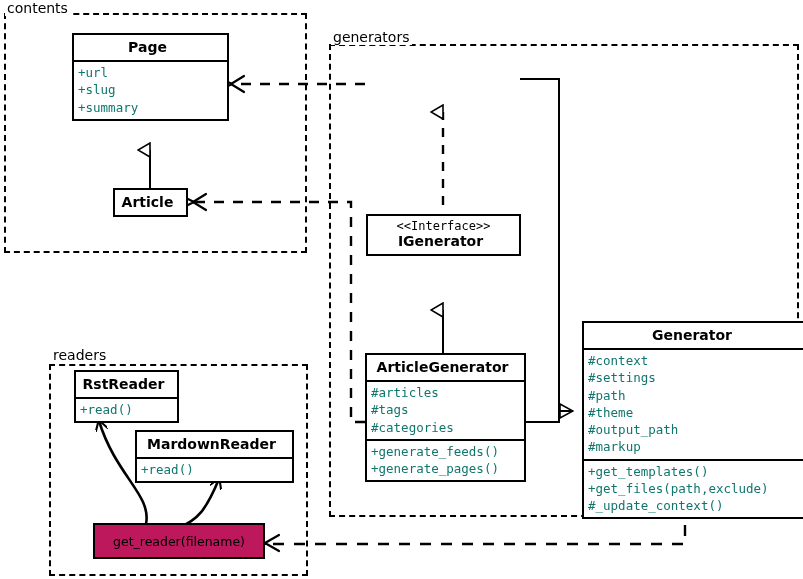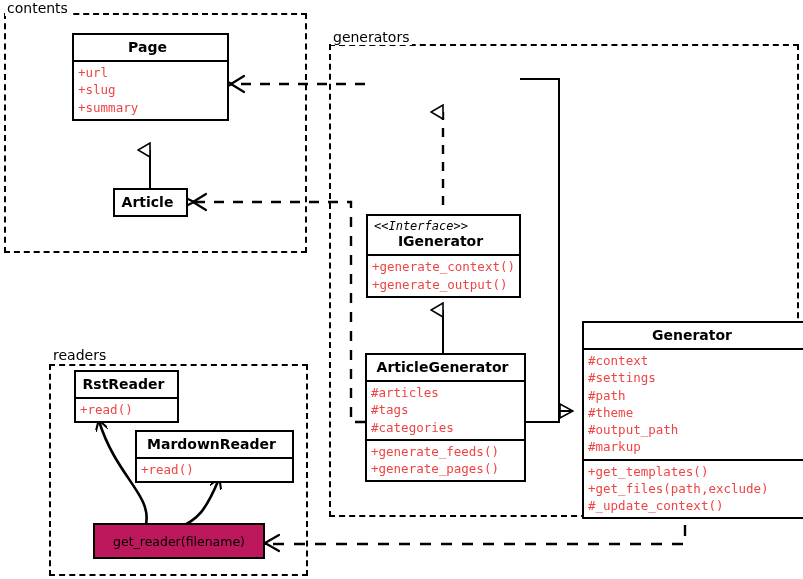--- a/index.html
+++ b/index.html
@@ -32,34 +32,34 @@
     text-align: center;
     padding: 4px 6px 5px 0;
     color: #000000;
     line-height: 1.15;
     white-space: nowrap;
   }
   .uml-stereotype {
     font-family: "DejaVu Sans Mono", monospace;
     font-weight: normal;
     font-size: 12px;
+    text-align: center;
     padding: 4px 6px 0px 6px;
     color: #000000;
     line-height: 1.1;
     white-space: nowrap;
-    font-style: italic;
   }
   .uml-compartment {
     border-top: 2px solid #000000;
     padding: 2px 4px 3px 4px;
   }
   .uml-member {
     font-family: "DejaVu Sans Mono", monospace;
     font-size: 12.5px;
-    color: #ef4444;
+    color: #0f766e;
     line-height: 1.38;
     white-space: nowrap;
   }
   .plain-box {
     position: absolute;
     box-sizing: border-box;
     border: 2px solid #000000;
     background: #be185d;
     z-index: 5;
     display: flex;
@@ -191,24 +191,20 @@
   </div>
 
   <div class="uml-class" style="left:113px; top:188px; width:75px;">
     <div class="uml-name">Article</div>
   </div>
 
 
   <div class="uml-class" style="left:366px; top:214px; width:155px;">
     <div class="uml-stereotype">&lt;&lt;Interface&gt;&gt;</div>
     <div class="uml-name" style="padding-top:0px;">IGenerator</div>
-    <div class="uml-compartment">
-      <div class="uml-member">+generate_context()</div>
-      <div class="uml-member">+generate_output()</div>
-    </div>
   </div>
 
   <div class="uml-class" style="left:365px; top:353px; width:161px;">
     <div class="uml-name">ArticleGenerator</div>
     <div class="uml-compartment">
       <div class="uml-member">#articles</div>
       <div class="uml-member">#tags</div>
       <div class="uml-member">#categories</div>
     </div>
     <div class="uml-compartment">

